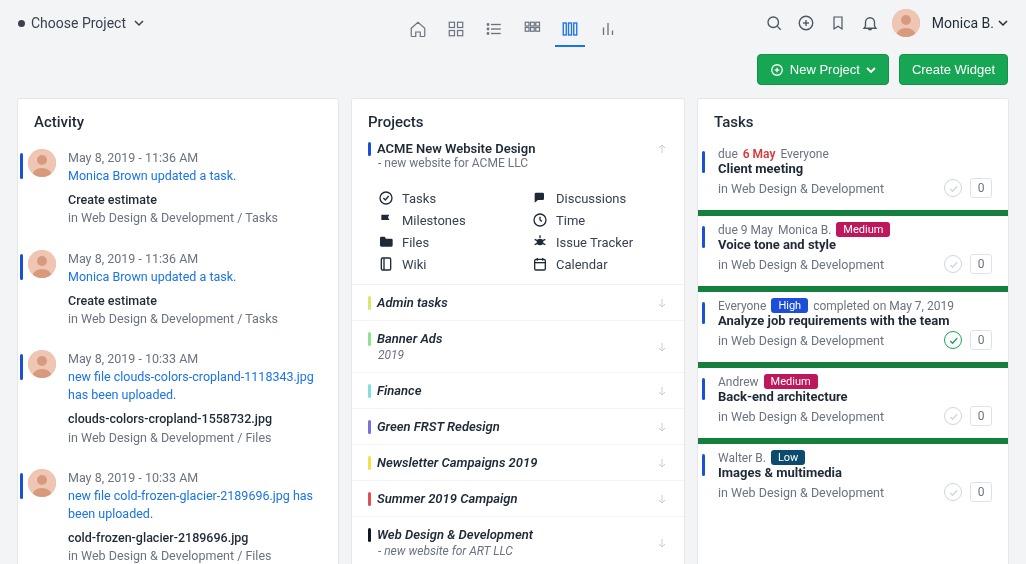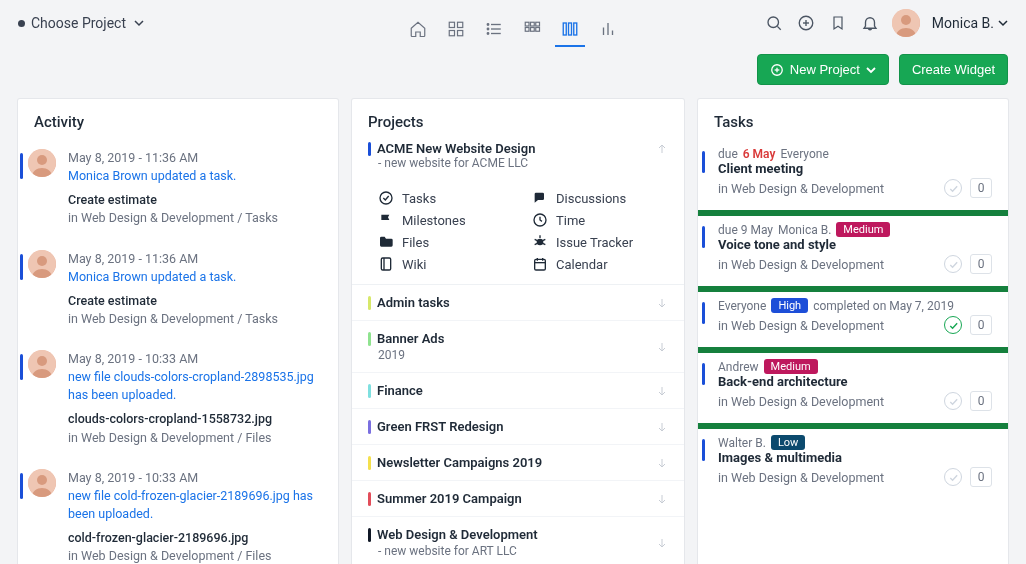--- a/index.html
+++ b/index.html
@@ -169,21 +169,21 @@
   .proj-row {
     display:flex; align-items:center; justify-content:space-between;
     padding: 10px 16px;
     border-bottom: 1px solid #f2f4f7;
     gap: 8px;
     cursor:pointer;
   }
   .proj-row:last-child{border-bottom:none;}
   .proj-row .label { font-weight:600; font-size:13px; color:#1f2a37;}
   .proj-row .sub { color:#6b7280; font-size:12px; width:100%; padding-left:10px;}
-  .proj-row .left { display:flex; flex-direction:column; gap:2px; flex:1;}
+  .proj-row .left { display:flex; flex-direction:column; gap:2px; flex:1;font-style:italic;}
   .down-arrow { color:#c7ccd4; }
 
   
   .task-item {
     padding: 6px 16px 12px 12px;
     border-bottom: 6px solid #15803d;
     position: relative;
   }
   .task-item:last-child{ border-bottom:none;}
   .task-item::before{
@@ -389,21 +389,21 @@
       <span class="avatar">
               <svg viewBox="0 0 28 28">
                 <circle cx="14" cy="14" r="14" fill="#efc6b3"></circle>
                 <circle cx="14" cy="11" r="5" fill="#d89a7e"></circle>
                 <path d="M4 28c0-6 5-9 10-9s10 3 10 9z" fill="#d89a7e"></path>
               </svg>
             </span>
     </div>
     <div class="act-content">
       <div class="act-time">May 8, 2019 - 10:33 AM</div>
-      <div class="act-link">new file clouds-colors-cropland-2898535.jpg has been uploaded.</div>
+      <div class="act-link">new file clouds-colors-cropland-1118343.jpg has been uploaded.</div>
       <div class="act-title">clouds-colors-cropland-1558732.jpg</div>
       <div class="act-loc">in Web Design &amp; Development / Files</div>
     </div>
         </div>
         <div class="act-item">
     <div class="act-avatar">
       <span class="avatar">
               <svg viewBox="0 0 28 28">
                 <circle cx="14" cy="14" r="14" fill="#efc6b3"></circle>
                 <circle cx="14" cy="11" r="5" fill="#d89a7e"></circle>
@@ -673,20 +673,21 @@
       </span>
     </div>
         </div>
         <div class="task-item">
     <div class="task-head-row">
       <span>Everyone</span>
 
       <span class="badge high">High</span>
       <span>completed on May 7, 2019</span>
     </div>
+    <div class="task-title">Analyze job requirements with the team</div>
     <div class="task-loc-row">
       <span class="task-loc">in Web Design &amp; Development</span>
       <span class="task-right">
         <span class="check-circle done">
           <svg width="11" height="11" viewBox="0 0 24 24" fill="none" stroke="currentColor" stroke-width="3">
                   <polyline points="5 13 10 18 20 7"></polyline>
                 </svg>
         </span>
         <span class="count-box">0</span>
       </span>

